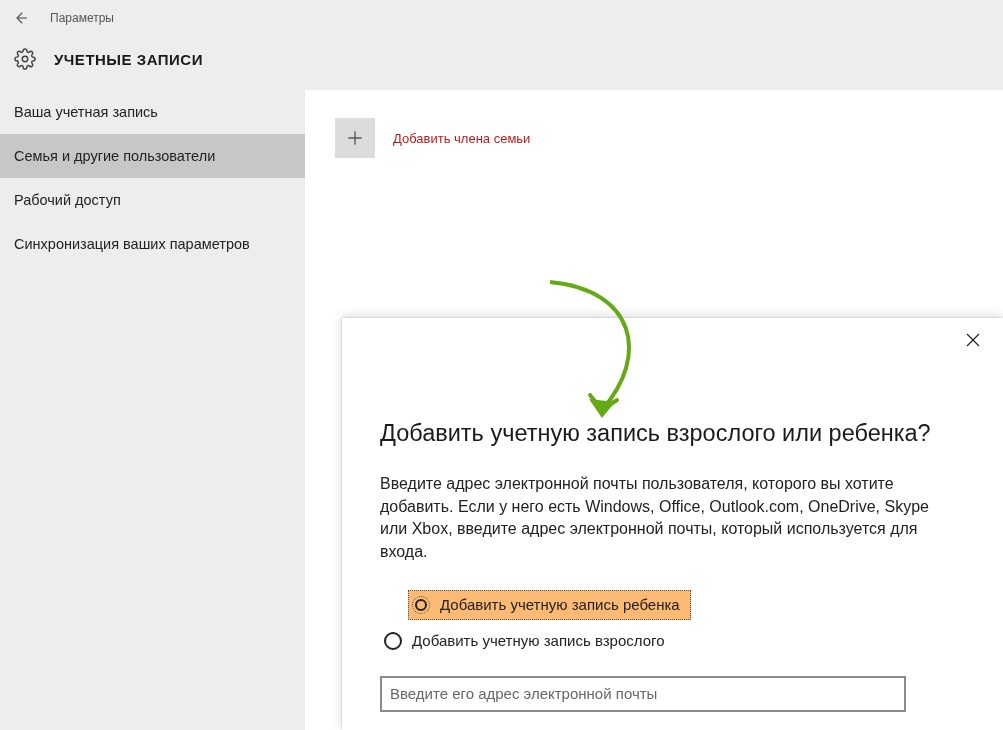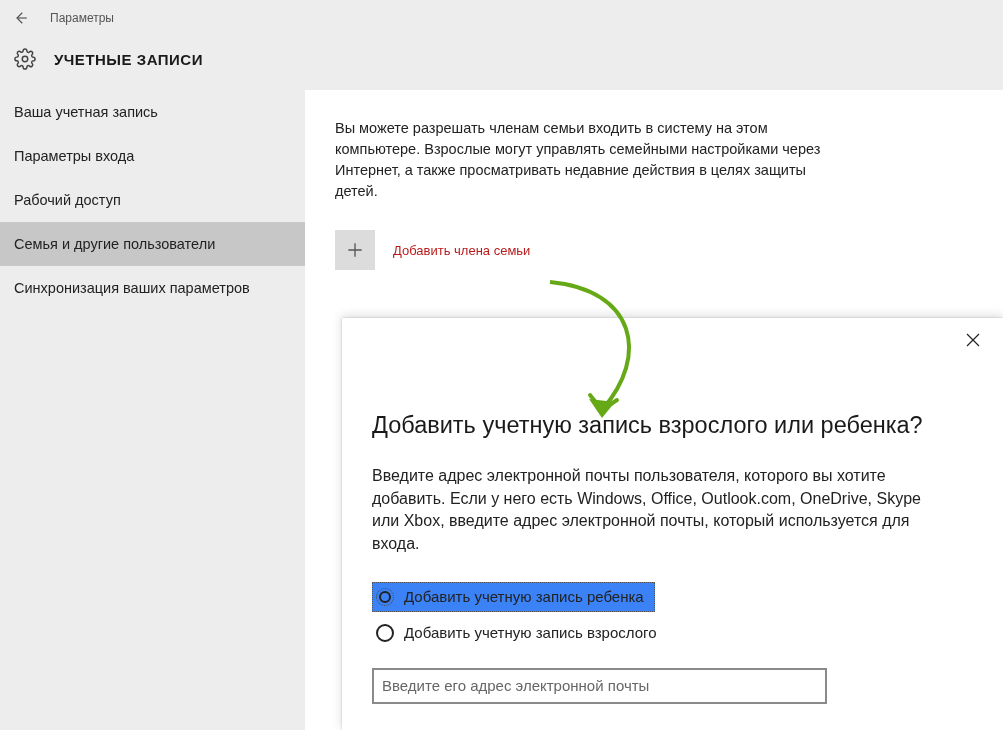--- a/index.html
+++ b/index.html
@@ -21,33 +21,33 @@
     .main { flex: 1; background: #ffffff; min-height: 644px; padding: 28px 30px 30px 30px; position: relative; }
     .section-title { font-size: 25px; font-weight: 400; color: #1a1a1a; margin-bottom: 22px; }
     .section-desc { font-size: 14.5px; color: #222; line-height: 1.45; max-width: 495px; margin-bottom: 28px; }
 
     .add-member { display: flex; align-items: center; gap: 18px; cursor: pointer; }
     .plus-box { width: 40px; height: 40px; background: #dcdcdc; display: flex; align-items: center; justify-content: center; }
     .plus-box svg { stroke: #555; }
     .add-member-label { font-size: 13px; color: #b91c1c; }
 
     .arrow-overlay { position: absolute; left: 540px; top: 270px; pointer-events: none; z-index: 5; }
-    .dialog { position: absolute; left: 342px; right: 0; top: 318px; bottom: 0; background: #fff; box-shadow: 0 -2px 10px rgba(0,0,0,0.15), 0 0 2px rgba(0,0,0,0.2); padding: 0; }
+    .dialog { position: absolute; left: 342px; right: 0; top: 318px; bottom: 0; background: #fff; box-shadow: 0 -2px 10px rgba(0,0,0,0.15), 0 0 2px rgba(0,0,0,0.2); padding: 8px; }
     .dialog-close { position: absolute; right: 20px; top: 14px; width: 18px; height: 18px; cursor: pointer; color: #222; }
     .dialog-inner { padding: 94px 30px 30px 30px; }
     .dialog-title { font-size: 23.5px; font-weight: 400; color: #1a1a1a; margin-bottom: 26px; max-width: 560px; }
     .dialog-desc { font-size: 16px; color: #222; line-height: 1.42; max-width: 550px; margin-bottom: 26px; }
 
     .radio-row { display: flex; align-items: center; gap: 10px; padding: 6px 6px 6px 4px; font-size: 15px; color: #222; cursor: pointer; margin-bottom: 6px; width: fit-content; }
-    .radio-row.highlighted { background: #3b82f6; border: 1px dotted #555; padding: 5px 10px 5px 3px; }
+    .radio-row.highlighted { background: #fdba74; border: 1px dotted #555; padding: 5px 10px 5px 3px; margin-left: 28px; }
     .radio-circle { width: 18px; height: 18px; border: 2px solid #222; border-radius: 50%; flex-shrink: 0; position: relative; }
     .radio-dotted { border: 1px dotted #444; border-radius: 50%; width: 18px; height: 18px; flex-shrink: 0; position:relative; }
     .radio-dotted::after{ content:''; position:absolute; inset:2px; border:2px solid #222; border-radius:50%; }
 
-    .email-input { margin-top: 20px; width: 455px; height: 36px; border: 2px solid #8a8a8a; background: #fff; padding: 0 8px; font-size: 15px; color: #666; display:flex; align-items:center; }
+    .email-input { margin-top: 20px; width: 526px; height: 36px; border: 2px solid #8a8a8a; background: #fff; padding: 0 8px; font-size: 15px; color: #666; display:flex; align-items:center; }
   </style>
 </head>
 <body>
 
 <div class="header">
   <div class="back-arrow">
     <svg width="18" height="18" viewBox="0 0 24 24" fill="none" stroke="currentColor" stroke-width="1.6">
         <path d="M15 5l-7 7 7 7"></path>
         <path d="M8 12h13"></path>
       </svg>
@@ -61,28 +61,26 @@
         <circle cx="12" cy="12" r="3"></circle>
         <path d="M19.4 15a1.7 1.7 0 0 0 .34 1.87l.06.06a2 2 0 1 1-2.83 2.83l-.06-.06a1.7 1.7 0 0 0-1.87-.34 1.7 1.7 0 0 0-1.03 1.55V21a2 2 0 1 1-4 0v-.09a1.7 1.7 0 0 0-1.03-1.55 1.7 1.7 0 0 0-1.87.34l-.06.06a2 2 0 1 1-2.83-2.83l.06-.06a1.7 1.7 0 0 0 .34-1.87 1.7 1.7 0 0 0-1.55-1.03H3a2 2 0 1 1 0-4h.09a1.7 1.7 0 0 0 1.55-1.03 1.7 1.7 0 0 0-.34-1.87l-.06-.06a2 2 0 1 1 2.83-2.83l.06.06a1.7 1.7 0 0 0 1.87.34h0A1.7 1.7 0 0 0 10 3.09V3a2 2 0 1 1 4 0v.09a1.7 1.7 0 0 0 1.03 1.55h0a1.7 1.7 0 0 0 1.87-.34l.06-.06a2 2 0 1 1 2.83 2.83l-.06.06a1.7 1.7 0 0 0-.34 1.87V9a1.7 1.7 0 0 0 1.55 1.03H21a2 2 0 1 1 0 4h-.09a1.7 1.7 0 0 0-1.55 1.03z"></path>
       </svg>
   </div>
   <div class="page-title">УЧЕТНЫЕ ЗАПИСИ</div>
 </div>
 
 <div class="content">
   <div class="sidebar">
     <div class="sidebar-item">Ваша учетная запись</div>
-    <div class="sidebar-item">Параметры входа</div>
+    <div class="sidebar-item active">Семья и другие пользователи</div>
     <div class="sidebar-item">Рабочий доступ</div>
-    <div class="sidebar-item active">Семья и другие пользователи</div>
     <div class="sidebar-item">Синхронизация ваших параметров</div>
   </div>
 
   <div class="main">
-    <div class="section-desc">Вы можете разрешать членам семьи входить в систему на этом компьютере. Взрослые могут управлять семейными настройками через Интернет, а также просматривать недавние действия в целях защиты детей.</div>
 
     <div class="add-member">
       <div class="plus-box">
         <svg width="20" height="20" viewBox="0 0 24 24" fill="none" stroke-width="1.6" stroke="#555">
             <path d="M12 4v16M4 12h16"></path>
           </svg>
       </div>
       <div class="add-member-label">Добавить члена семьи</div>
     </div>
   </div>

